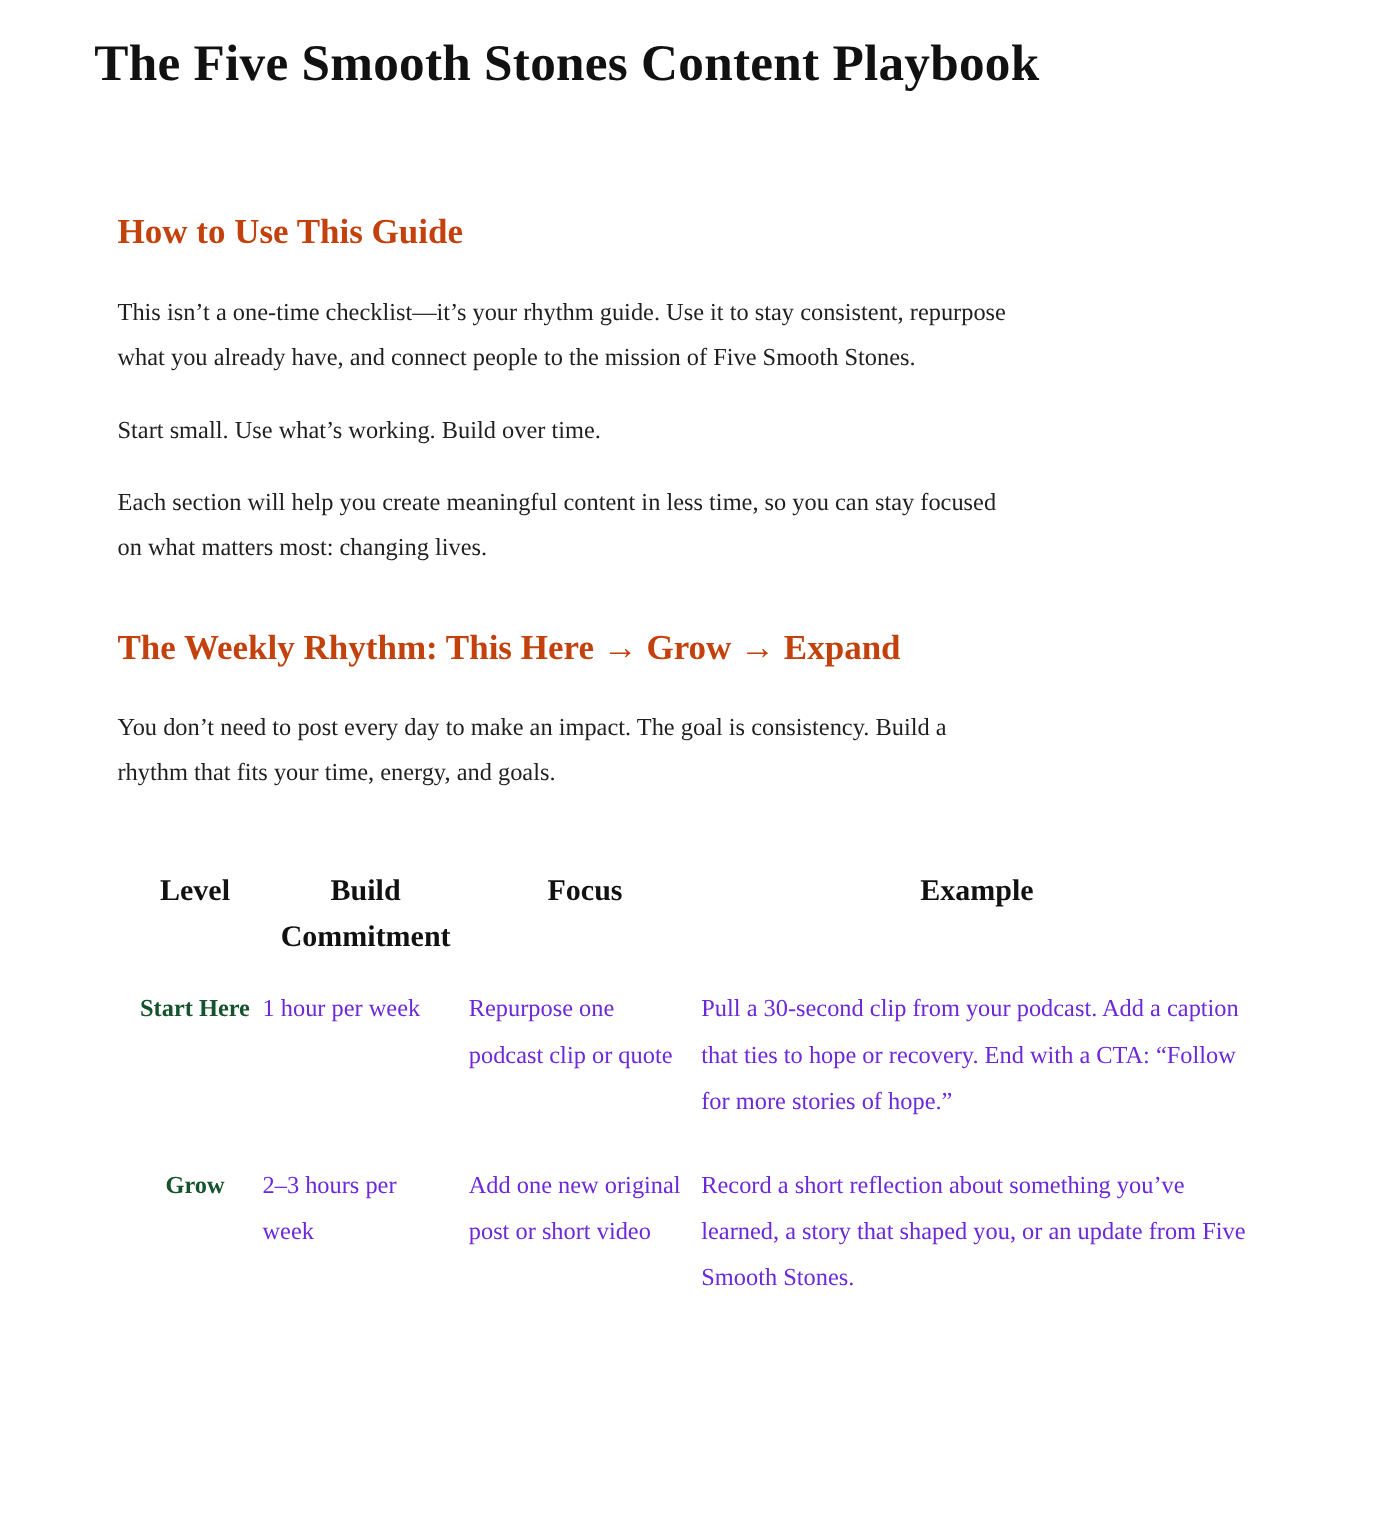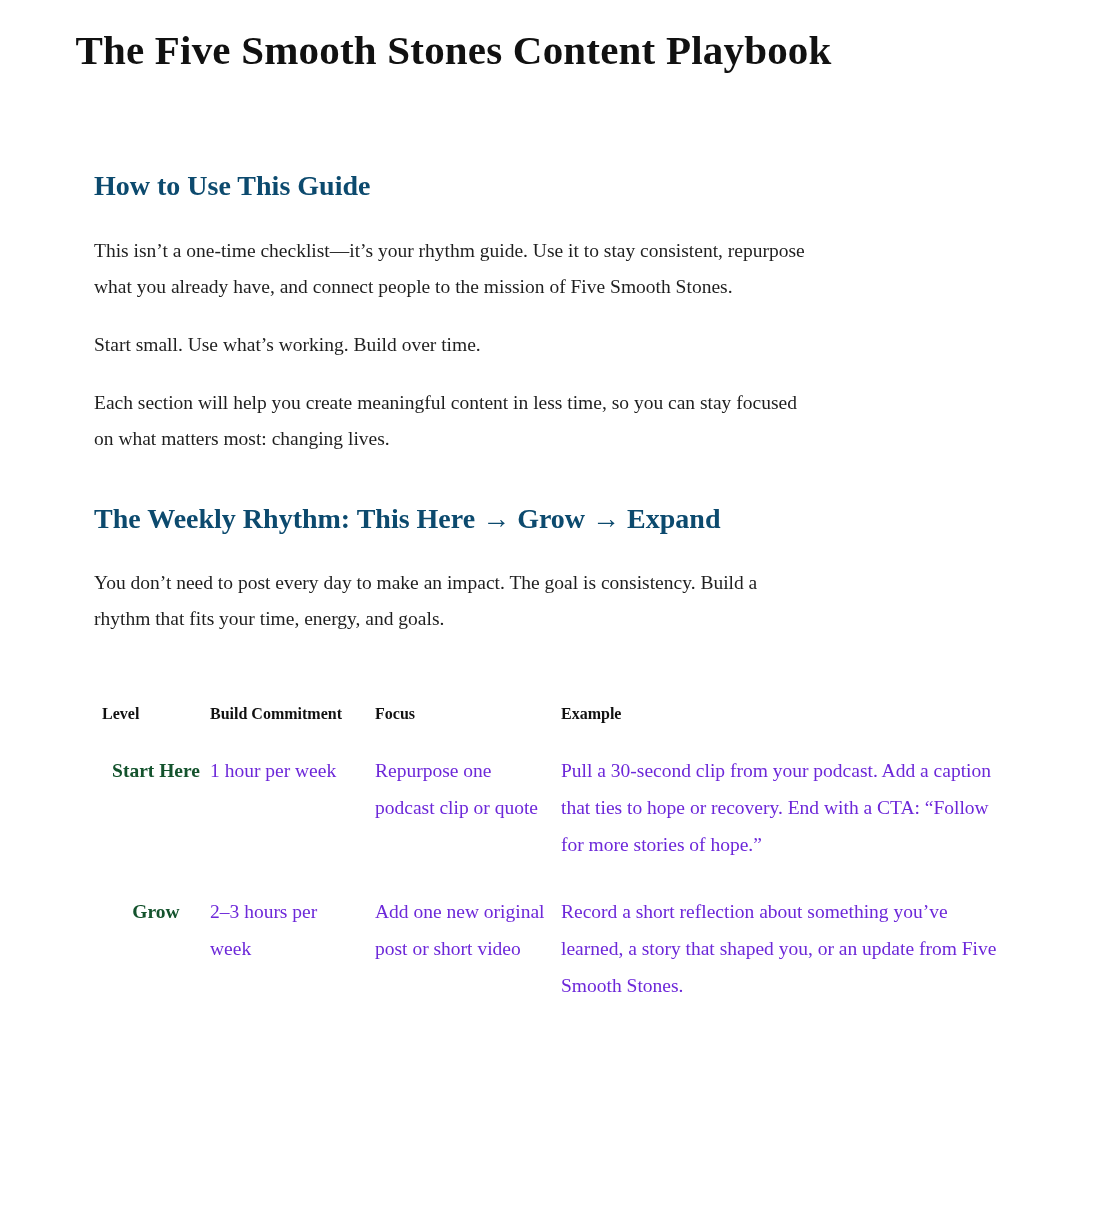--- a/index.html
+++ b/index.html
@@ -35,21 +35,21 @@
   }
 
   .content {
     padding-left: 94px;
     padding-right: 100px;
   }
 
   h2.section-heading {
     font-size: 28px;
     font-weight: 700;
-    color: #0c4a6e;
+    color: #c2410c;
     margin: 0;
     line-height: 1.3;
   }
 
   .spacer-before-h2-1 { height: 94px; }
   .spacer-before-h2-2 { height: 44px; }
 
   p.body-text {
     font-size: 19.5px;
     line-height: 36px;
@@ -75,23 +75,23 @@
     padding: 0;
     vertical-align: top;
   }
 
   col.col-level   { width: 108px; }
   col.col-time    { width: 165px; }
   col.col-focus   { width: 186px; }
   col.col-example { width: 441px; }
 
   table.rhythm-table thead th {
-    font-size: 16px;
+    font-size: 24px;
     font-weight: 700;
-    text-align: left;
+    text-align: center;
     line-height: 37px;
     color: #111111;
     padding-bottom: 20px;
   }
 
   table.rhythm-table tbody td {
     font-size: 19.5px;
     line-height: 37px;
     color: #6d28d9;
     padding-bottom: 30px;

